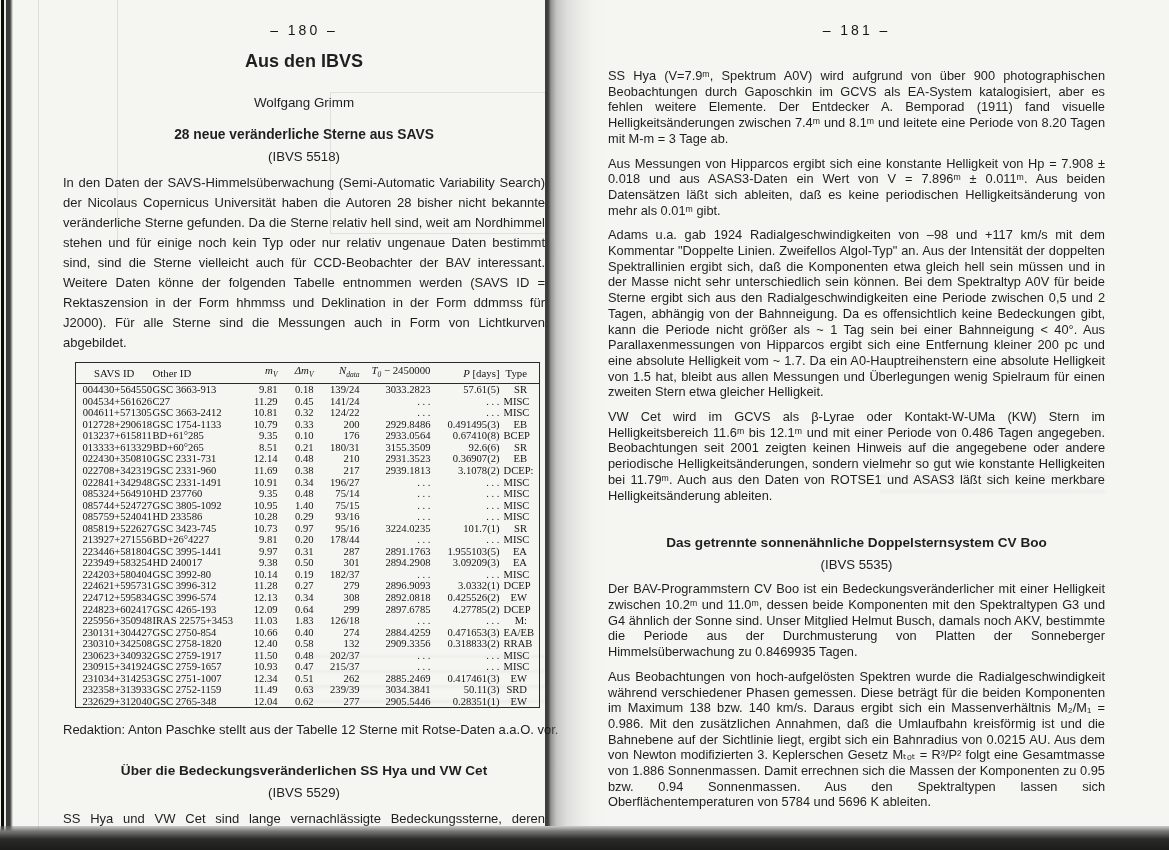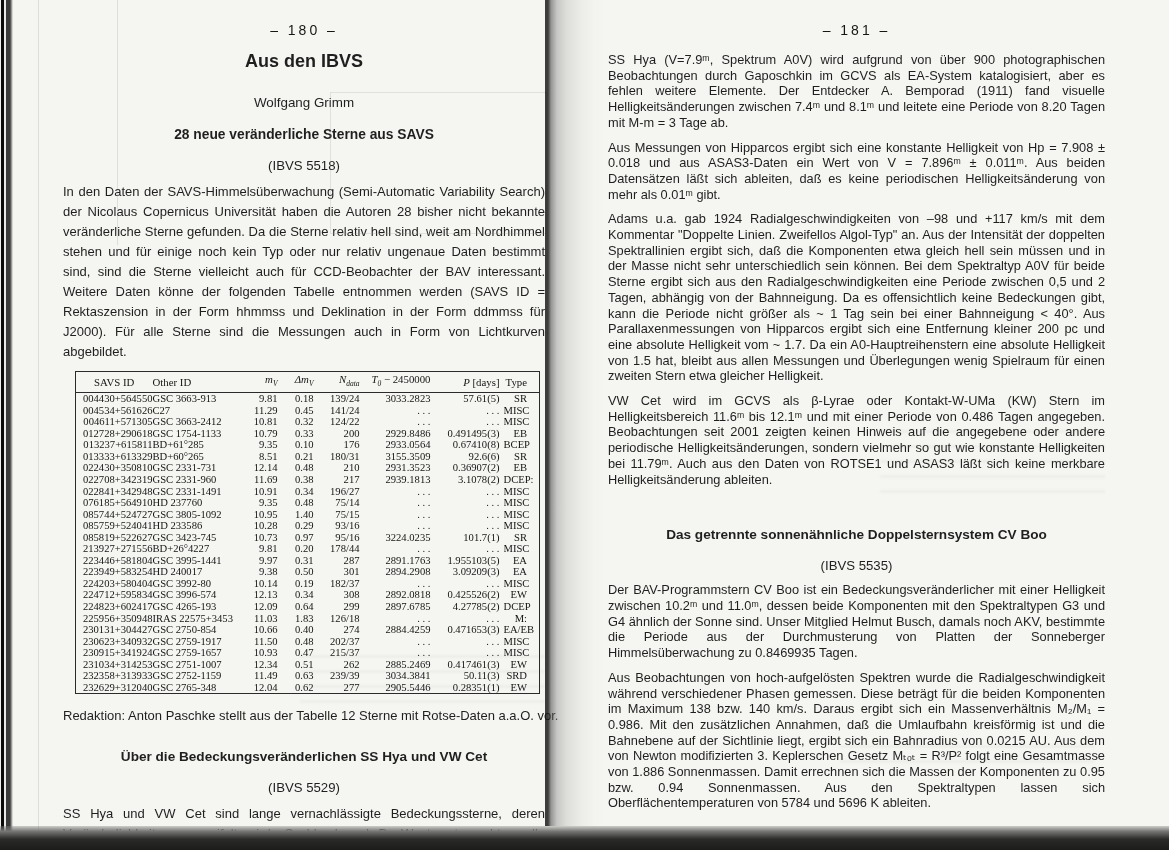--- a/index.html
+++ b/index.html
@@ -24,37 +24,37 @@
 
   
   .page{position:absolute;top:22px;}
   .page-left{left:63px;width:482px;}
   .page-right{left:608px;width:497px;}
   .pagenum{text-align:center;font-size:14px;letter-spacing:3px;color:#161616;}
   .center{text-align:center;}
   .kicker{font-weight:bold;font-size:18px;margin-top:13px;}
   .author{font-size:13.4px;margin-top:23px;}
   .title{font-weight:bold;font-size:13.8px;margin-top:17px;}
-  .ibvs{font-size:13.2px;margin-top:16px;}
+  .ibvs{font-size:13.2px;margin-top:7px;}
   .para{font-size:13px;line-height:20px;text-align:justify;margin-top:9px;}
   .page-right .para{font-size:12.8px;line-height:15.7px;}
   .note{font-size:13px;margin-top:14px;white-space:nowrap;}
   .title2{font-weight:bold;font-size:13.6px;margin-top:26px;}
-  .page-right .title2{margin-top:40px;}
+  .page-right .title2{margin-top:32px;}
 
   
   table.savs{margin:9px 0 0 12px;border-collapse:collapse;table-layout:fixed;width:464px;
     font-family:"Liberation Serif","DejaVu Serif",serif;font-size:10.6px;color:#141414;
     border:1.5px solid #2b2b2b;}
   .savs th{font-weight:normal;border-bottom:1px solid #2b2b2b;padding:1px 0 2px;font-size:10.8px;line-height:12px;white-space:nowrap;}
   .savs td{padding:0;line-height:11.55px;white-space:nowrap;overflow:hidden;}
   .savs .sym{font-style:italic;}
   .savs sub{font-size:7.5px;font-style:italic;}
   .savs th:nth-child(1){}
-  .savs td:nth-child(1){text-align:right;padding-left:6px;}
+  .savs td:nth-child(1){text-align:center;padding-left:6px;}
   .savs th:nth-child(2),.savs td:nth-child(2){text-align:left;}
   .savs th:nth-child(n+3),.savs td:nth-child(n+3){text-align:right;}
   .savs th:nth-child(3),.savs td:nth-child(3){padding-right:4px;}
   .savs th:nth-child(4),.savs td:nth-child(4){padding-right:4px;}
   .savs th:nth-child(5),.savs td:nth-child(5){padding-right:3px;}
   .savs th:nth-child(6),.savs td:nth-child(6){padding-right:6px;}
   .savs th:nth-child(7),.savs td:nth-child(7){padding-right:4px;}
   .savs th:nth-child(8),.savs td:nth-child(8){padding-right:12px;}
 </style>
 </head>
@@ -178,21 +178,21 @@
             <td>022841+342948</td>
             <td>GSC 2331-1491</td>
             <td>10.91</td>
             <td>0.34</td>
             <td>196/27</td>
             <td>. . .</td>
             <td>. . .</td>
             <td>MISC</td>
           </tr>
           <tr>
-            <td>076185+564910</td>
+            <td>085324+564910</td>
             <td>HD 237760</td>
             <td>9.35</td>
             <td>0.48</td>
             <td>75/14</td>
             <td>. . .</td>
             <td>. . .</td>
             <td>MISC</td>
           </tr>
           <tr>
             <td>085744+524727</td>
@@ -258,20 +258,30 @@
             <td>224203+580404</td>
             <td>GSC 3992-80</td>
             <td>10.14</td>
             <td>0.19</td>
             <td>182/37</td>
             <td>. . .</td>
             <td>. . .</td>
             <td>MISC</td>
           </tr>
           <tr>
+            <td>224621+595731</td>
+            <td>GSC 3996-312</td>
+            <td>11.28</td>
+            <td>0.27</td>
+            <td>279</td>
+            <td>2896.9093</td>
+            <td>3.0332(1)</td>
+            <td>DCEP</td>
+          </tr>
+          <tr>
             <td>224712+595834</td>
             <td>GSC 3996-574</td>
             <td>12.13</td>
             <td>0.34</td>
             <td>308</td>
             <td>2892.0818</td>
             <td>0.425526(2)</td>
             <td>EW</td>
           </tr>
           <tr>
@@ -298,20 +308,30 @@
             <td>230131+304427</td>
             <td>GSC 2750-854</td>
             <td>10.66</td>
             <td>0.40</td>
             <td>274</td>
             <td>2884.4259</td>
             <td>0.471653(3)</td>
             <td>EA/EB</td>
           </tr>
           <tr>
+            <td>230310+342508</td>
+            <td>GSC 2758-1820</td>
+            <td>12.40</td>
+            <td>0.58</td>
+            <td>132</td>
+            <td>2909.3356</td>
+            <td>0.318833(2)</td>
+            <td>RRAB</td>
+          </tr>
+          <tr>
             <td>230623+340932</td>
             <td>GSC 2759-1917</td>
             <td>11.50</td>
             <td>0.48</td>
             <td>202/37</td>
             <td>. . .</td>
             <td>. . .</td>
             <td>MISC</td>
           </tr>
           <tr>
@@ -359,21 +379,21 @@
 
     <div class="note">Redaktion: Anton Paschke stellt aus der Tabelle 12 Sterne mit Rotse-Daten a.a.O. vor.</div>
 
     <div class="title2 center">Über die Bedeckungsveränderlichen SS Hya und VW Cet</div>
     <div class="ibvs center">(IBVS 5529)</div>
     <div class="para">SS Hya und VW Cet sind lange vernachlässigte Bedeckungssterne, deren Veränderlichkeit angezweifelt wird. C. Lloyd und D. West untersuchten alle vorhandenen photometrischen Beobachtungen und nahmen neue Messungen vor.</div>
   </div>
 
   <div class="page page-right">
     <div class="pagenum">– 181 –</div>
-    <div class="para" style="margin-top:14px">SS Hya (V=7.9ᵐ, Spektrum A0V) wird aufgrund von über 900 photographischen Beobachtungen durch Gaposchkin im GCVS als EA-System katalogisiert, aber es fehlen weitere Elemente. Der Entdecker A. Bemporad (1911) fand visuelle Helligkeitsänderungen zwischen 7.4ᵐ und 8.1ᵐ und leitete eine Periode von 8.20 Tagen mit M-m = 3 Tage ab.</div>
+    <div class="para" style="margin-top:30px">SS Hya (V=7.9ᵐ, Spektrum A0V) wird aufgrund von über 900 photographischen Beobachtungen durch Gaposchkin im GCVS als EA-System katalogisiert, aber es fehlen weitere Elemente. Der Entdecker A. Bemporad (1911) fand visuelle Helligkeitsänderungen zwischen 7.4ᵐ und 8.1ᵐ und leitete eine Periode von 8.20 Tagen mit M-m = 3 Tage ab.</div>
     <div class="para">Aus Messungen von Hipparcos ergibt sich eine konstante Helligkeit von Hp = 7.908 ± 0.018 und aus ASAS3-Daten ein Wert von V = 7.896ᵐ ± 0.011ᵐ. Aus beiden Datensätzen läßt sich ableiten, daß es keine periodischen Helligkeitsänderung von mehr als 0.01ᵐ gibt.</div>
     <div class="para">Adams u.a. gab 1924 Radialgeschwindigkeiten von –98 und +117 km/s mit dem Kommentar "Doppelte Linien. Zweifellos Algol-Typ" an. Aus der Intensität der doppelten Spektrallinien ergibt sich, daß die Komponenten etwa gleich hell sein müssen und in der Masse nicht sehr unterschiedlich sein können. Bei dem Spektraltyp A0V für beide Sterne ergibt sich aus den Radialgeschwindigkeiten eine Periode zwischen 0,5 und 2 Tagen, abhängig von der Bahnneigung. Da es offensichtlich keine Bedeckungen gibt, kann die Periode nicht größer als ~ 1 Tag sein bei einer Bahnneigung &lt; 40°. Aus Parallaxenmessungen von Hipparcos ergibt sich eine Entfernung kleiner 200 pc und eine absolute Helligkeit vom ~ 1.7. Da ein A0-Hauptreihenstern eine absolute Helligkeit von 1.5 hat, bleibt aus allen Messungen und Überlegungen wenig Spielraum für einen zweiten Stern etwa gleicher Helligkeit.</div>
     <div class="para">VW Cet wird im GCVS als β-Lyrae oder Kontakt-W-UMa (KW) Stern im Helligkeitsbereich 11.6ᵐ bis 12.1ᵐ und mit einer Periode von 0.486 Tagen angegeben. Beobachtungen seit 2001 zeigten keinen Hinweis auf die angegebene oder andere periodische Helligkeitsänderungen, sondern vielmehr so gut wie konstante Helligkeiten bei 11.79ᵐ. Auch aus den Daten von ROTSE1 und ASAS3 läßt sich keine merkbare Helligkeitsänderung ableiten.</div>
     <div class="title2 center">Das getrennte sonnenähnliche Doppelsternsystem CV Boo</div>
     <div class="ibvs center">(IBVS 5535)</div>
     <div class="para">Der BAV-Programmstern CV Boo ist ein Bedeckungsveränderlicher mit einer Helligkeit zwischen 10.2ᵐ und 11.0ᵐ, dessen beide Komponenten mit den Spektraltypen G3 und G4 ähnlich der Sonne sind. Unser Mitglied Helmut Busch, damals noch AKV, bestimmte die Periode aus der Durchmusterung von Platten der Sonneberger Himmelsüberwachung zu 0.8469935 Tagen.</div>
     <div class="para">Aus Beobachtungen von hoch-aufgelösten Spektren wurde die Radialgeschwindigkeit während verschiedener Phasen gemessen. Diese beträgt für die beiden Komponenten im Maximum 138 bzw. 140 km/s. Daraus ergibt sich ein Massenverhältnis M₂/M₁ = 0.986. Mit den zusätzlichen Annahmen, daß die Umlaufbahn kreisförmig ist und die Bahnebene auf der Sichtlinie liegt, ergibt sich ein Bahnradius von 0.0215 AU. Aus dem von Newton modifizierten 3. Keplerschen Gesetz Mₜₒₜ = R³/P² folgt eine Gesamtmasse von 1.886 Sonnenmassen.  Damit errechnen sich die Massen der Komponenten zu 0.95 bzw. 0.94 Sonnenmassen. Aus den Spektraltypen lassen sich Oberflächentemperaturen von 5784 und 5696 K ableiten.</div>
   </div>
 
   <div class="ghost-box" style="left:330px;top:92px;width:215px;height:140px;"></div>

